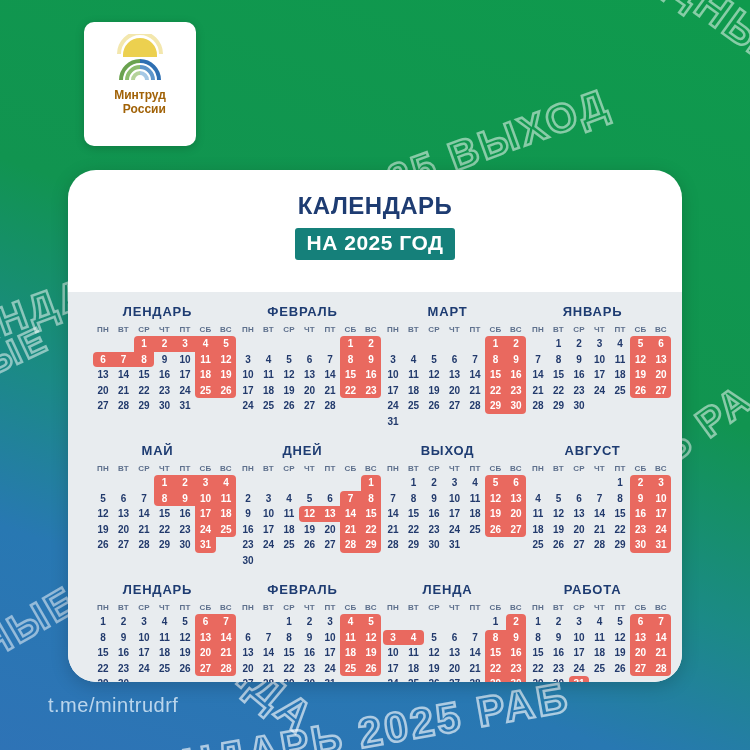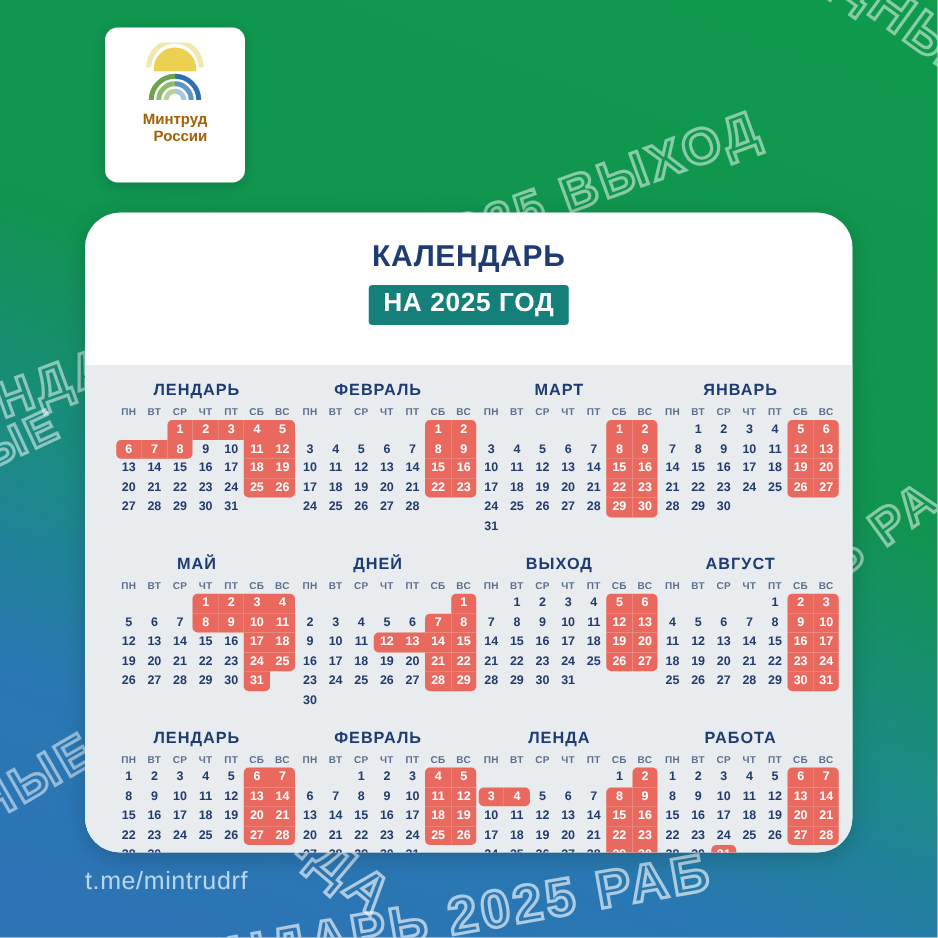--- a/index.html
+++ b/index.html
@@ -55,21 +55,21 @@
     height:13px;display:flex;align-items:center;justify-content:center;
     font-size:8px;font-weight:700;color:#5d6f8c;letter-spacing:.3px;
   }
   .day{
     height:15.5px;display:flex;align-items:center;justify-content:center;
     font-size:10px;font-weight:700;color:#223a6c;
   }
   .day.hol{background:#e9695f;color:#ffffff;}
   
   .footer-link{
-    position:absolute;z-index:3;left:68px;top:694px;
+    position:absolute;z-index:3;left:48px;top:694px;
     font-size:20px;font-weight:500;color:rgba(222,238,250,.8);letter-spacing:.5px;
   }
 </style>
 </head>
 <body>
 
 <div class="wm wm-a">ЛЕНДАРЬ РАБОТА 2025 ВЫХОД</div>
 <div class="wm wm-b">А ВЫХОДНЫЕ КАЛ</div>
 <div class="wm wm-c">АРЬ РА</div>
 <div class="wm wm-d">ЫЕ</div>

